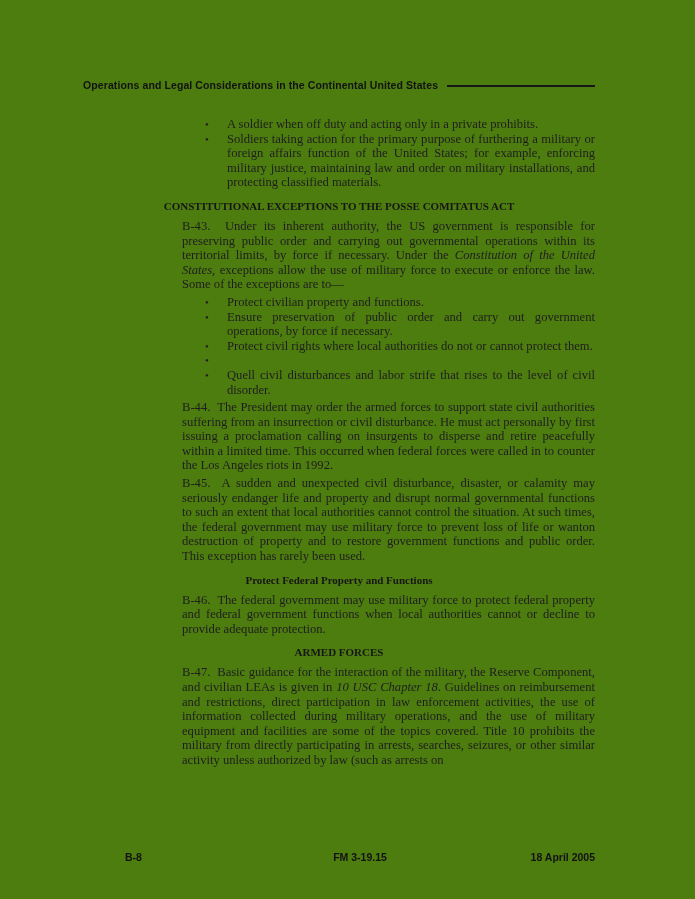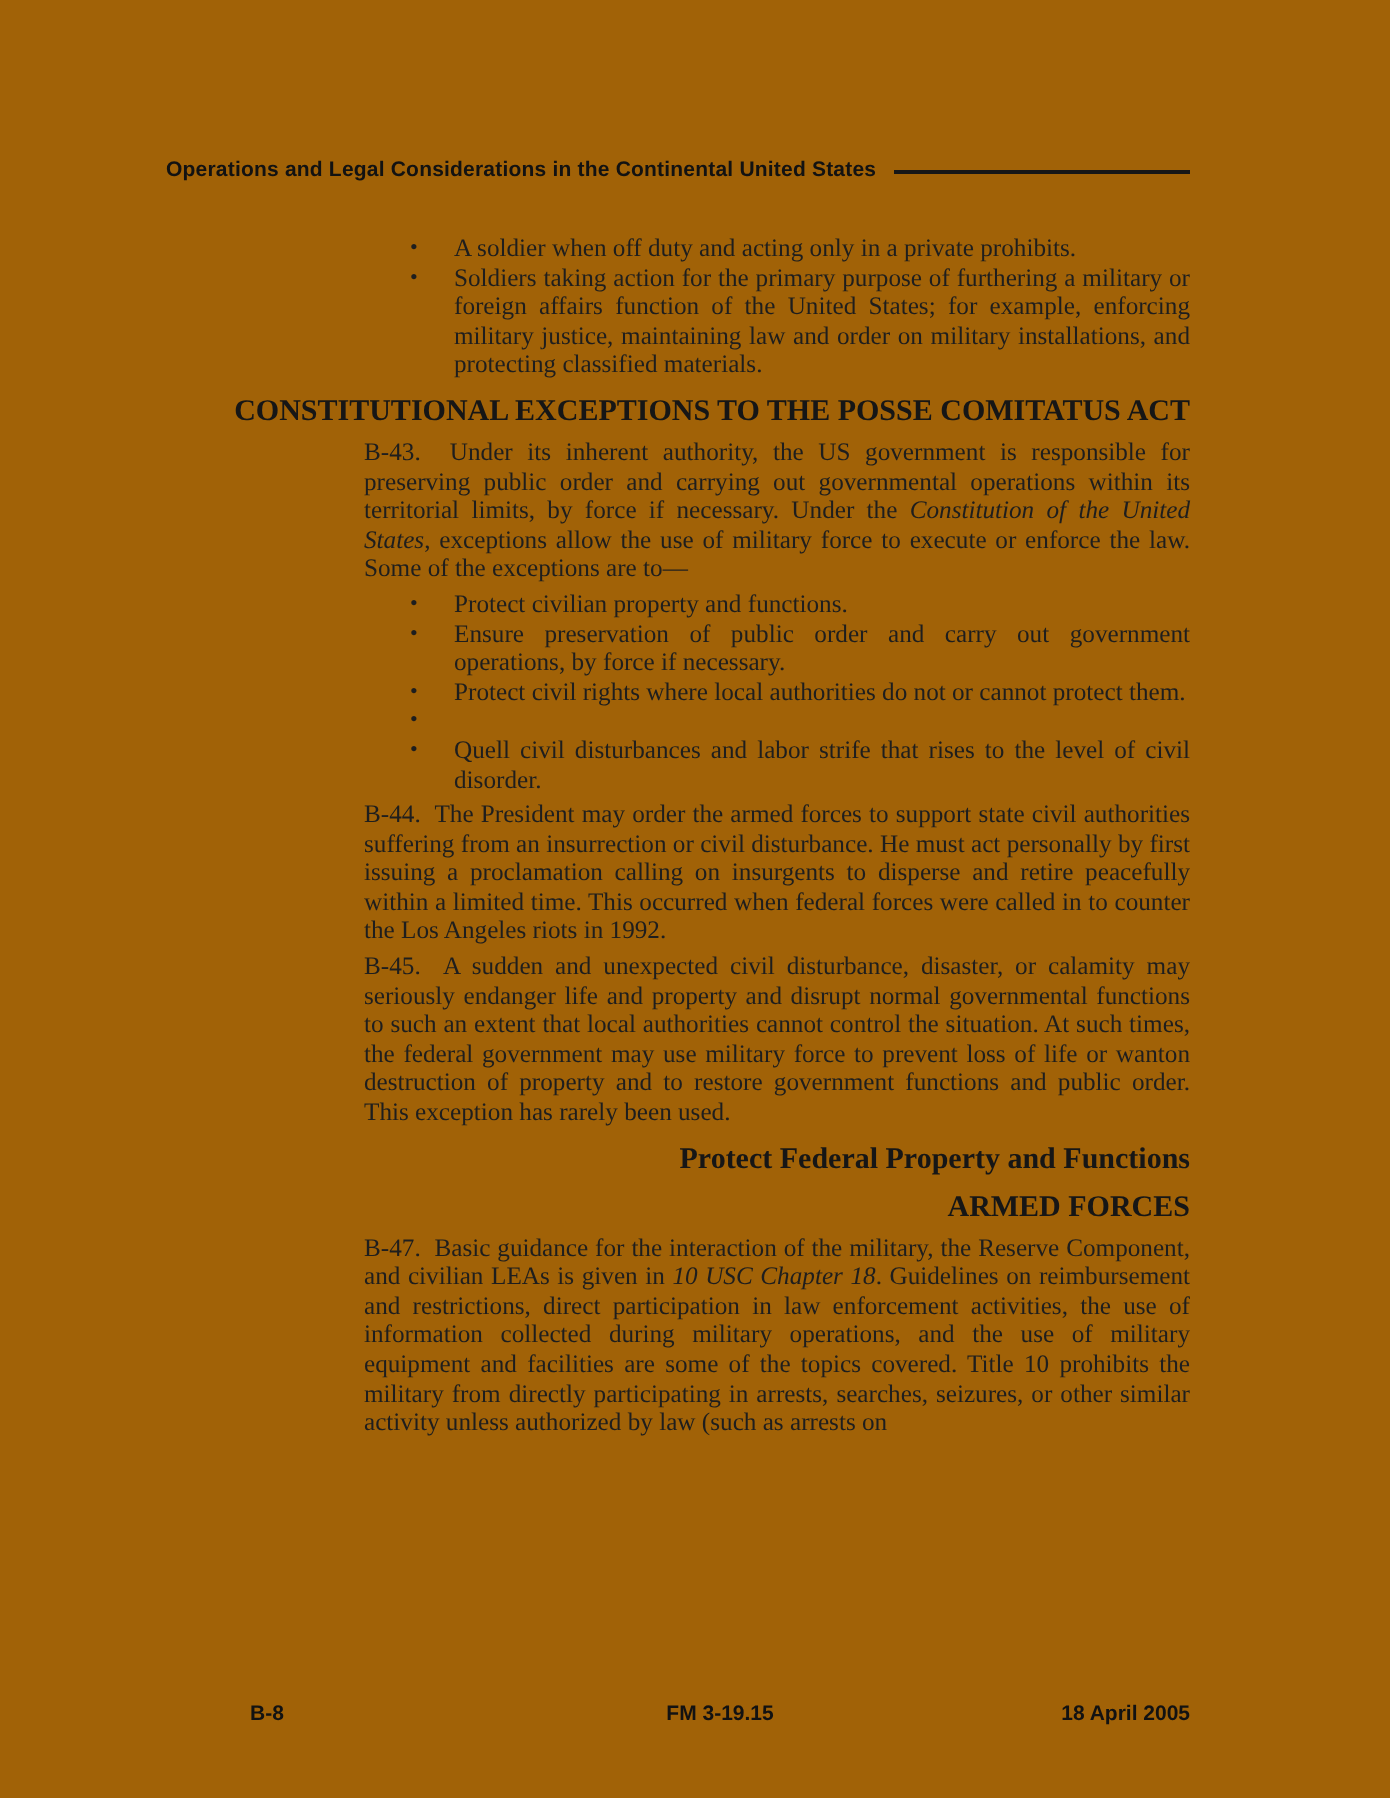--- a/index.html
+++ b/index.html
@@ -2,21 +2,21 @@
 <html><head>
 <meta charset="utf-8">
 <title>FM 3-19.15 — Page B-8</title>
 <style>
   * { margin: 0; padding: 0; box-sizing: border-box; }
   html, body { background: #ffffff; }
   .page {
     position: relative;
     width: 695px;
     height: 899px;
-    background: #a16207;
+    background: #4d7c0f;
     color: #1e1e1e;
     overflow: hidden;
   }
 
   
   .running-header {
     position: absolute;
     top: 79px;
     left: 83px;
     width: 512px;
@@ -45,24 +45,24 @@
     width: 512px;
     font-family: "Liberation Serif", "DejaVu Serif", serif;
     font-size: 12.6px;
     line-height: 14.6px;
     text-align: justify;
   }
   .para { margin: 3px 0 3px 99px; }
   .h-major, .h-sub {
     font-family: "Liberation Serif", "DejaVu Serif", serif;
     font-weight: bold;
-    font-size: 15px;
+    font-size: 11px;
     line-height: 16px;
     color: #161616;
-    text-align: right;
+    text-align: center;
     margin: 8px 0 5px 0;
   }
   ul.bullets {
     list-style: none;
     margin: 3px 0;
   }
   ul.bullets li {
     display: flex;
     align-items: flex-start;
     padding-left: 122px;
@@ -142,20 +142,21 @@
       </li>
     </ul>
 
     <p class="para">B-44.&nbsp; The President may order the armed forces to support state civil authorities suffering from an insurrection or civil disturbance. He must act personally by first issuing a proclamation calling on insurgents to disperse and retire peacefully within a limited time. This occurred when federal forces were called in to counter the Los Angeles riots in 1992.</p>
 
 
     <p class="para">B-45.&nbsp; A sudden and unexpected civil disturbance, disaster, or calamity may seriously endanger life and property and disrupt normal governmental functions to such an extent that local authorities cannot control the situation. At such times, the federal government may use military force to prevent loss of life or wanton destruction of property and to restore government functions and public order. This exception has rarely been used.</p>
 
     <h3 class="h-sub">Protect Federal Property and Functions</h3>
 
+    <p class="para">B-46.&nbsp; The federal government may use military force to protect federal property and federal government functions when local authorities cannot or decline to provide adequate protection.</p>
 
     <h2 class="h-major">ARMED FORCES</h2>
 
     <p class="para"><span>B-47.&nbsp; Basic guidance for the interaction of the military, the Reserve Component, and civilian LEAs is given in </span><em>10 USC Chapter 18</em><span>. Guidelines on reimbursement and restrictions, direct participation in law enforcement activities, the use of information collected during military operations, and the use of military equipment and facilities are some of the topics covered. Title 10 prohibits the military from directly participating in arrests, searches, seizures, or other similar activity unless authorized by law (such as arrests on</span></p>
 
   </main>
 
   <footer class="page-footer">
     <span class="f-left">B-8</span>
     <span class="f-center">FM 3-19.15</span>

